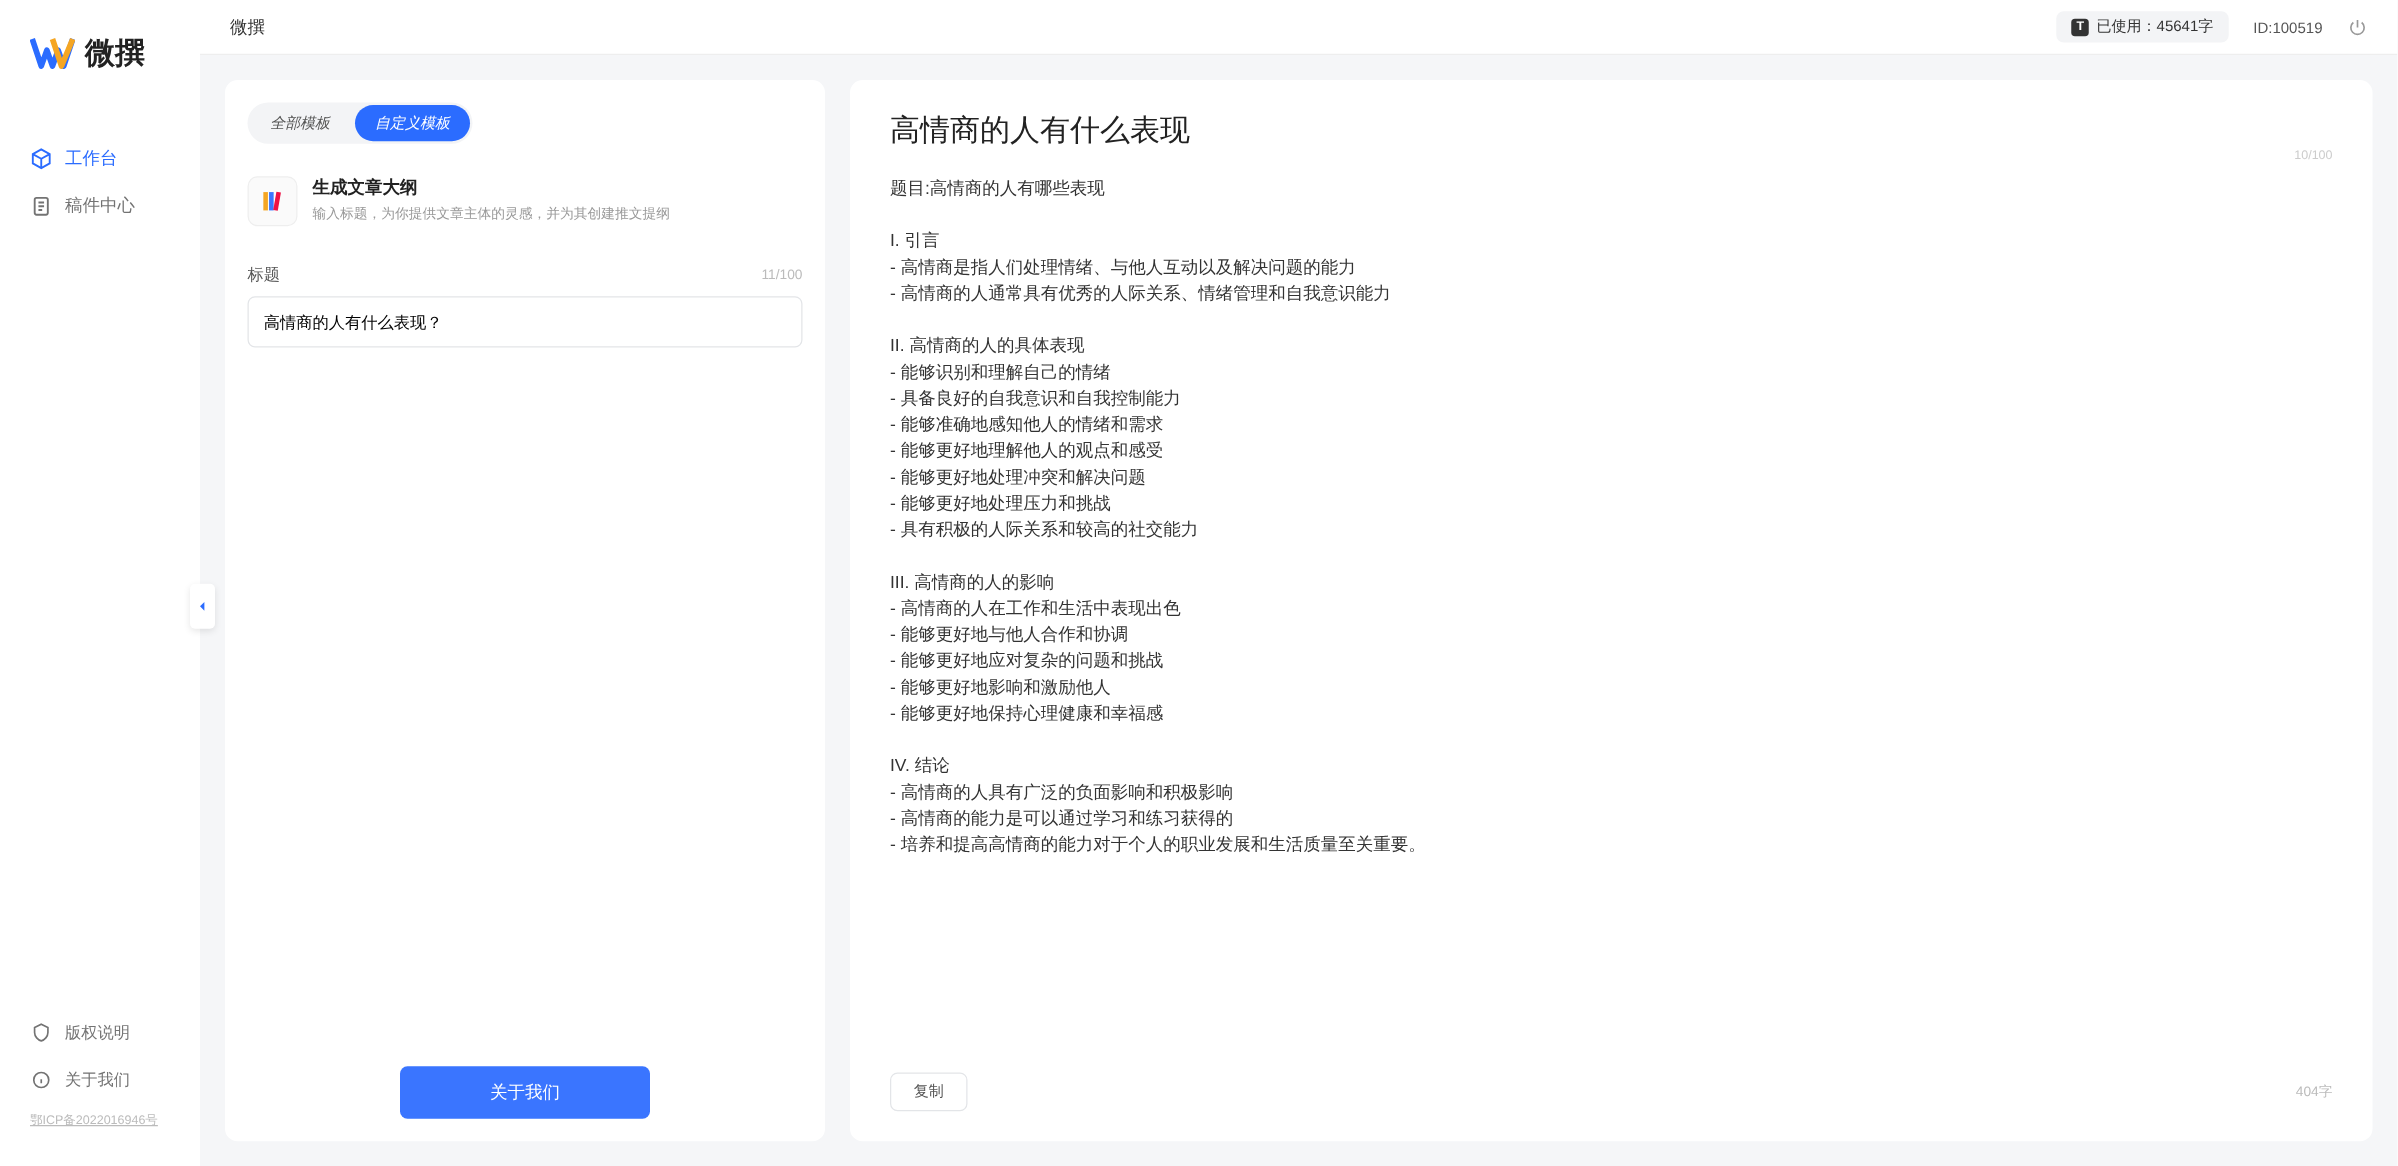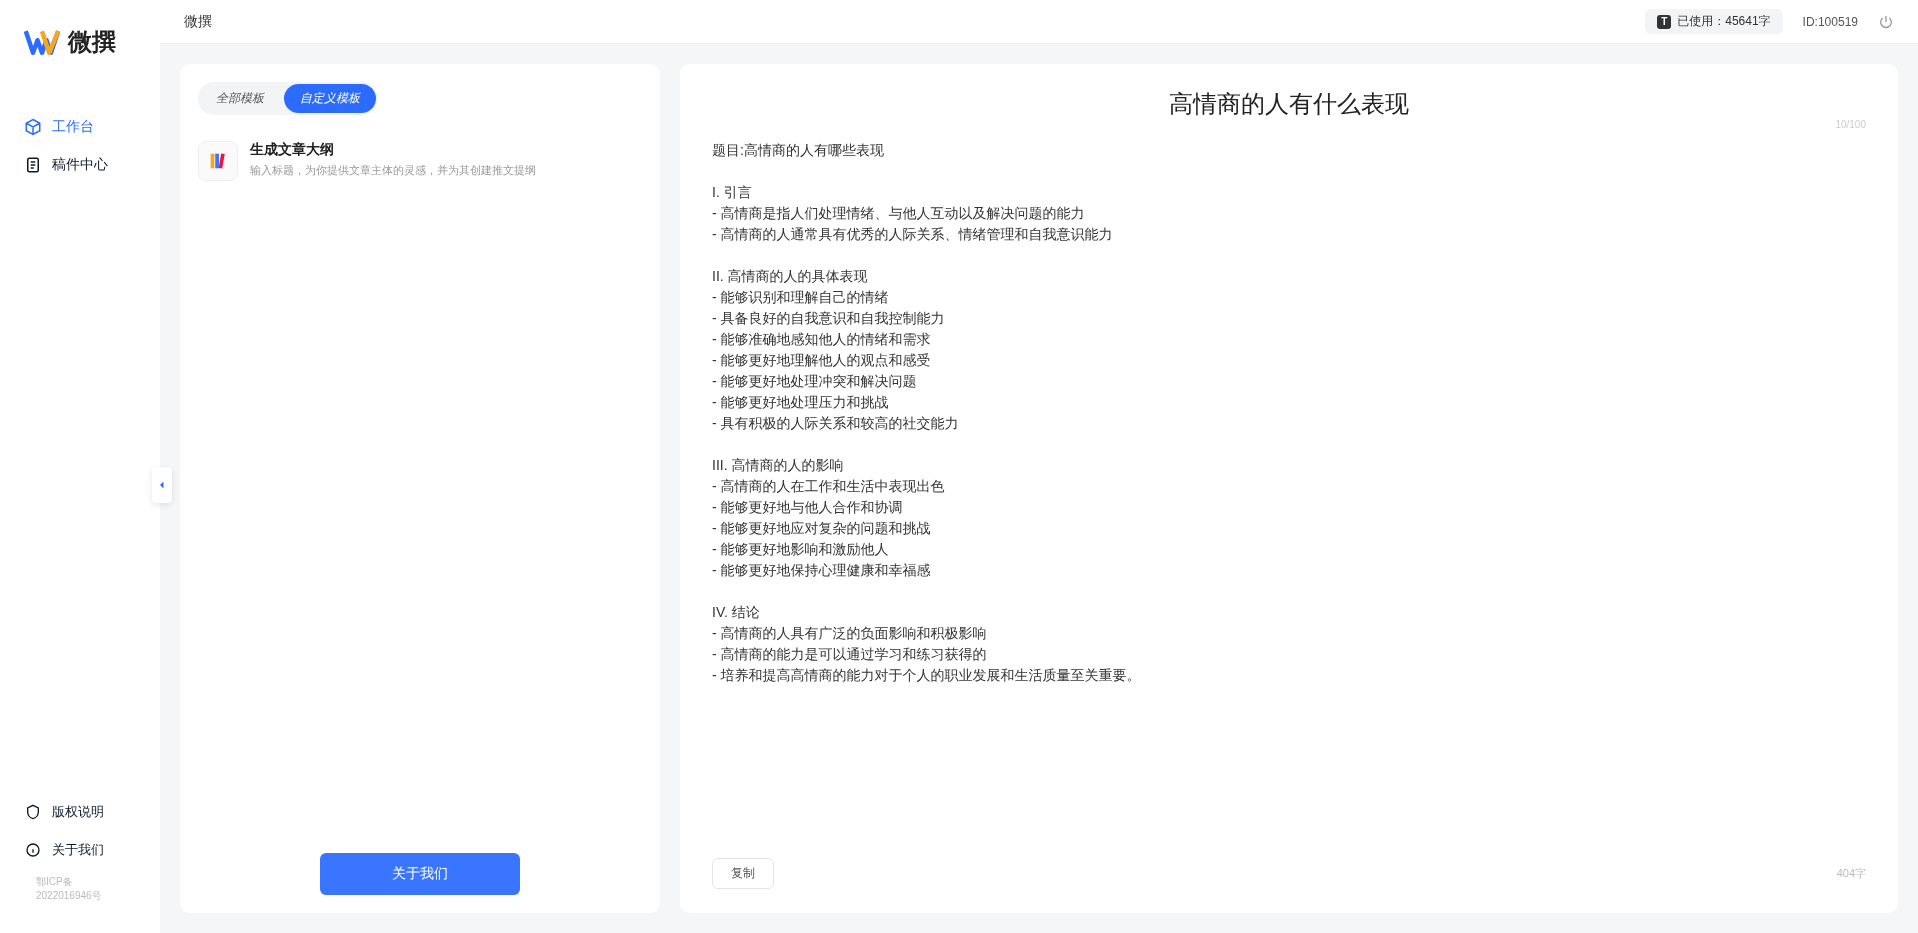--- a/index.html
+++ b/index.html
@@ -44,43 +44,44 @@
     .nav-items {
       flex: 1;
     }
     .nav-item {
       display: flex;
       align-items: center;
       gap: 10px;
       padding: 10px 24px;
       cursor: pointer;
       font-size: 14px;
-      color: #0f172a;
+      color: #737373;
     }
     .nav-item.active {
       color: #2b6cff;
     }
     .nav-item-icon {
       width: 18px;
       height: 18px;
       display: flex;
       align-items: center;
       justify-content: center;
     }
     .sidebar-bottom {
       padding: 0 0 12px 0;
     }
     .sidebar-bottom .nav-item {
       padding: 10px 24px;
       font-size: 13px;
     }
     .icp-text {
-      padding: 6px 36px;
+      padding: 6px 24px;
       font-size: 10px;
       color: #bbb;
+      text-decoration: underline;
     }
     .collapse-toggle {
       position: absolute;
       right: -12px;
       top: 50%;
       width: 20px;
       height: 36px;
       background: #fff;
       border-radius: 4px;
       display: flex;
@@ -272,21 +273,20 @@
       padding: 24px 32px;
       overflow: hidden;
     }
     .doc-title-wrap {
       position: relative;
       margin-bottom: 20px;
     }
     .doc-title {
       font-size: 24px;
       font-family: "SimSun", serif;
-      text-align: center;
       color: #222;
     }
     .doc-title-count {
       position: absolute;
       right: 0;
       bottom: -10px;
       font-size: 10px;
       color: #ccc;
     }
     .doc-body {
@@ -411,20 +411,27 @@
                 <rect x="9" y="4" width="4" height="16" fill="#3a75ff"></rect>
                 <rect x="14" y="4" width="4" height="16" fill="#e14" transform="rotate(10 16 12)"></rect>
               </svg>
           </div>
           <div class="template-info">
             <div class="template-title">生成文章大纲</div>
             <div class="template-desc">输入标题，为你提供文章主体的灵感，并为其创建推文提纲</div>
           </div>
         </div>
 
+        <div class="field-section">
+          <div class="field-header">
+            <span class="field-label">标题</span>
+            <span class="field-count">11/100</span>
+          </div>
+          <input class="field-input" value="高情商的人有什么表现？" style="">
+        </div>
 
 
         <div class="left-panel-footer">
           <button class="generate-btn">关于我们</button>
         </div>
       </section>
 
       <section class="right-panel">
         <div class="doc-title-wrap">
           <div class="doc-title">高情商的人有什么表现</div>

